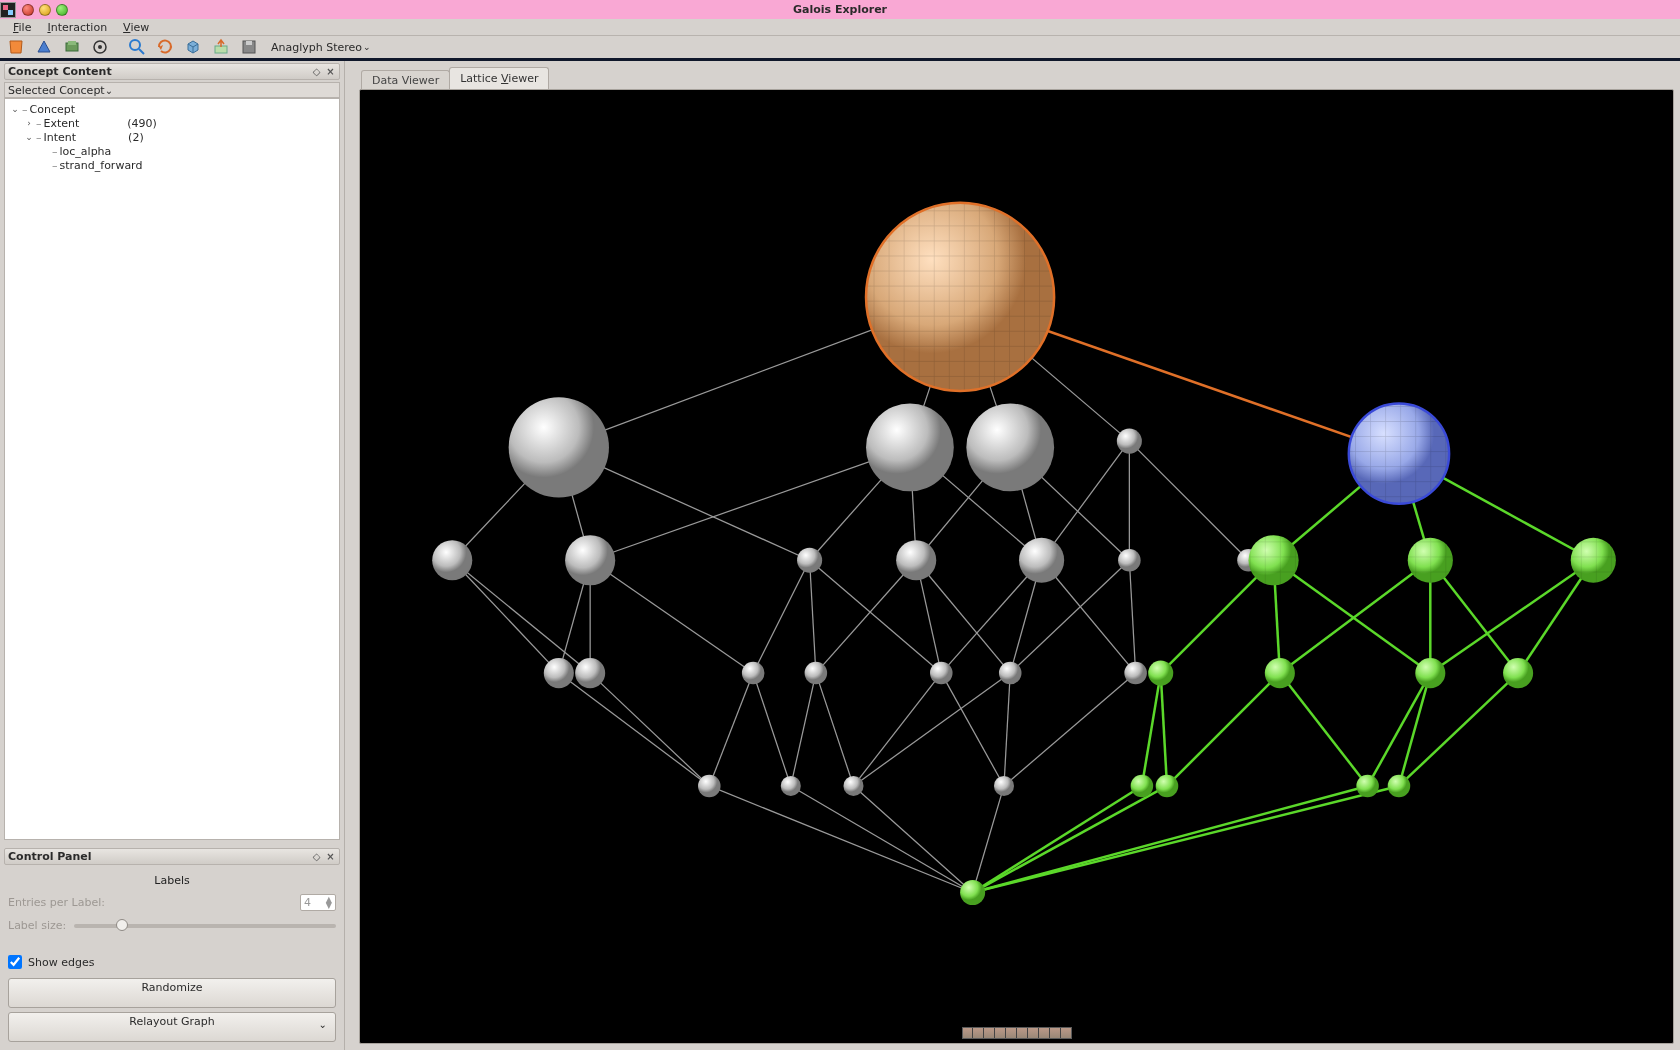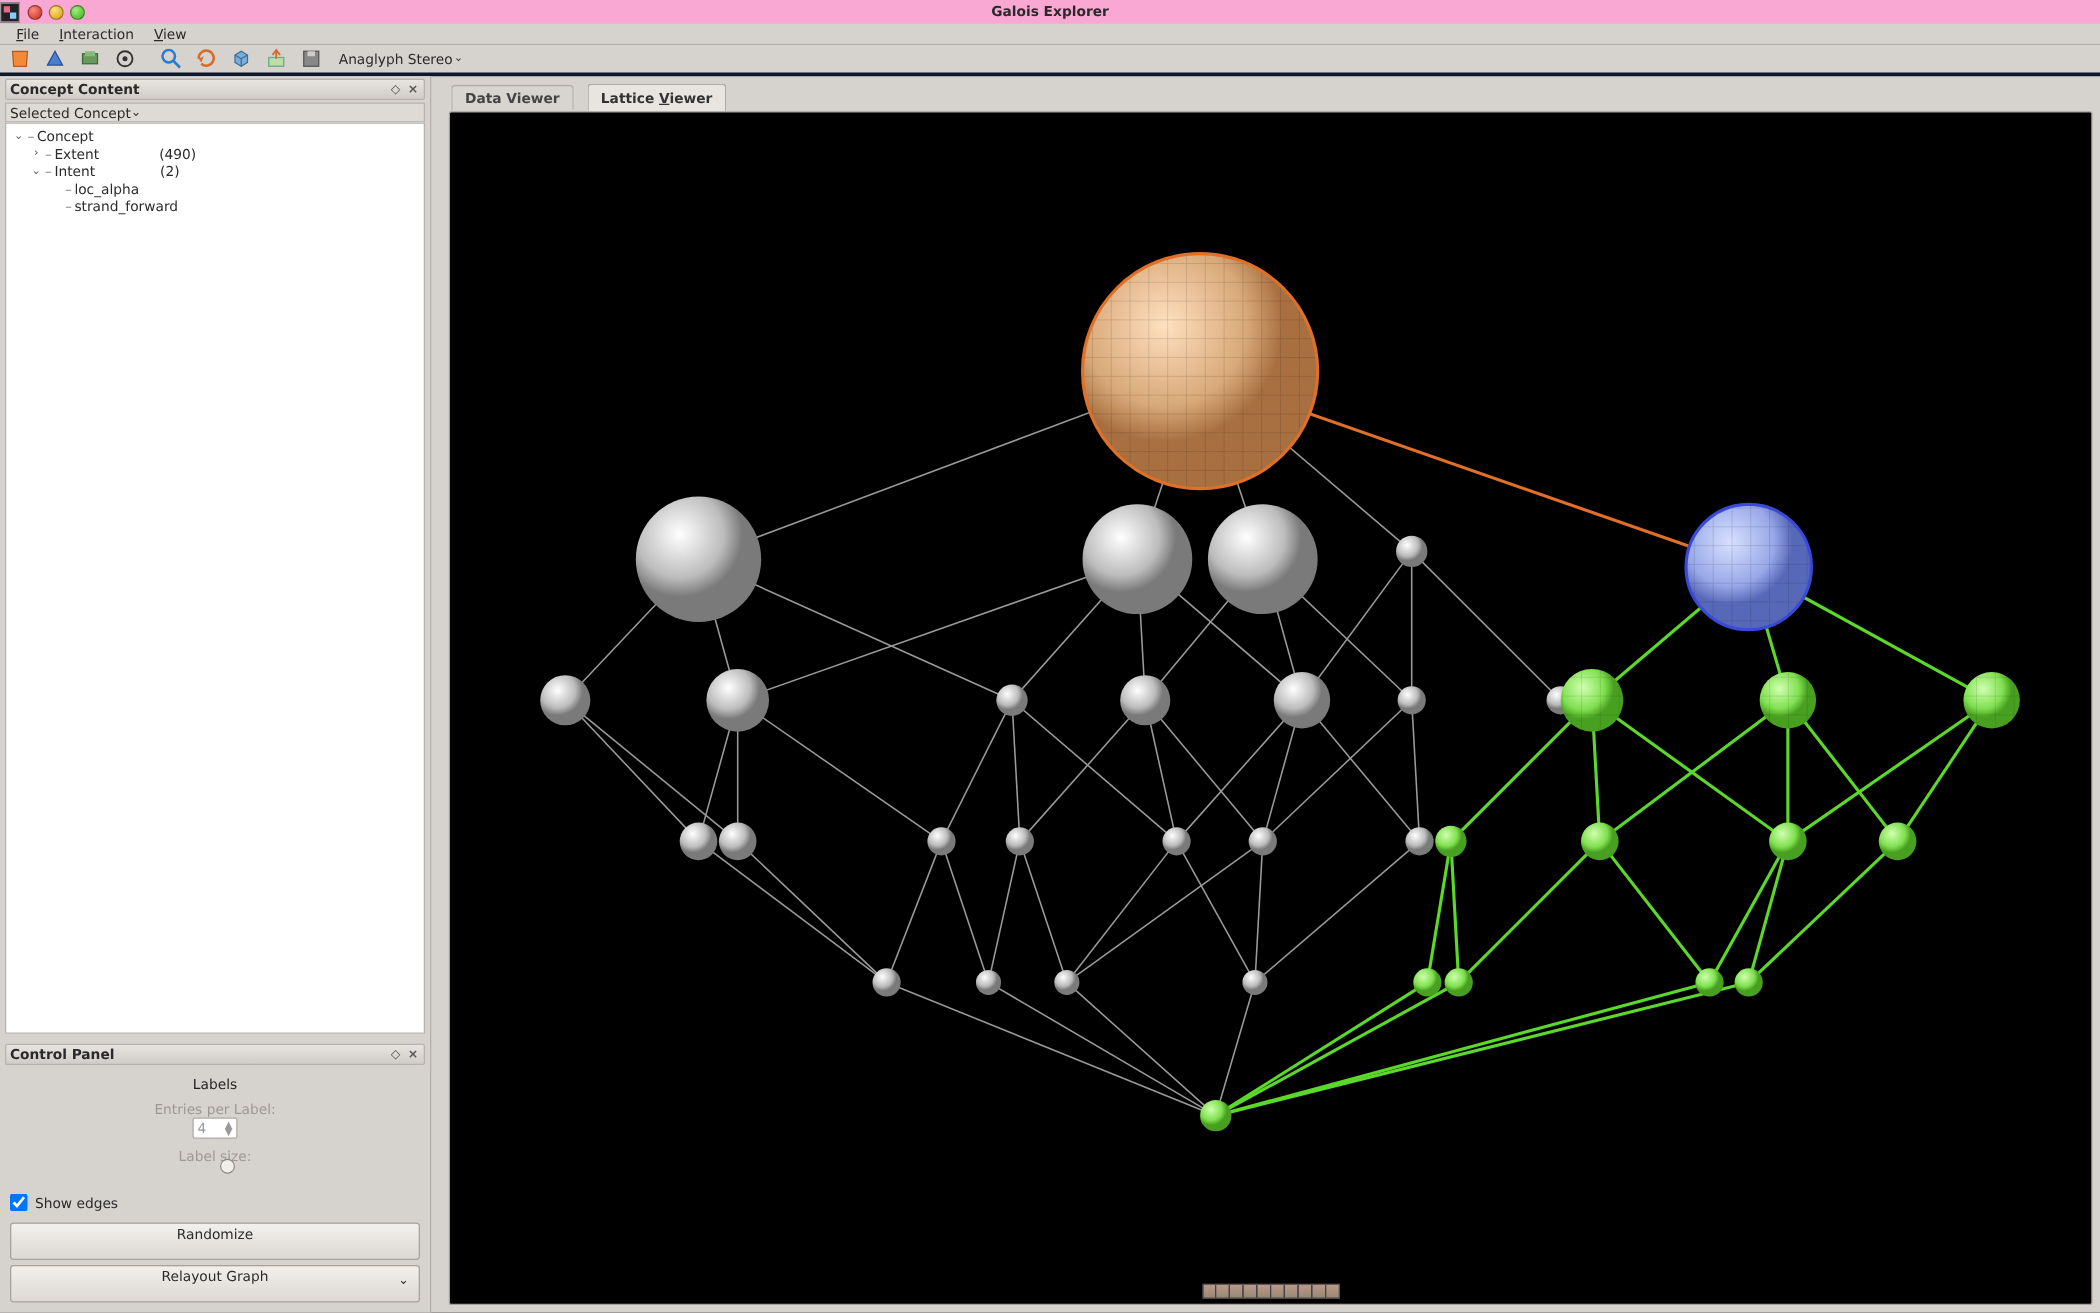--- a/index.html
+++ b/index.html
@@ -52,31 +52,31 @@
 .ln { color: #888; padding: 0 1px; }
 .tlabel { padding-left: 1px; }
 .tcount { padding-left: 48px; }
 
 
 .ctrlwrap { margin-top: 6px; }
 .ctrlbody { background: #d6d2ce; padding: 4px 8px 8px 8px; }
 .lblhdr { text-align: center; padding: 3px 0; color: #222; }
 .ck { display:flex; align-items:center; gap:6px; padding: 5px 0; }
 .ck input { width:14px; height:14px; }
-.disabled { color: #9d9893; flex-direction: column; }
+.disabled { color: #9d9893; }
 .row2 { display:flex; align-items:center; justify-content:space-between; padding:4px 0; }
 .spin { width: 36px; height:17px; border:1px solid #b0aaa4; background:#fff; border-radius:2px; display:flex; align-items:center; justify-content:space-between; padding:0 3px; color:#999; }
 .spin .ar { font-size:8px; line-height:6px; }
 .slider { flex:1; margin-left:8px; height:4px; background:#b9b4af; position:relative; border-radius:2px; }
 .slider .knob { position:absolute; top:-5px; left:16%; width:12px; height:12px; background:#f1efec; border:1px solid #8f8a85; border-radius:50%; }
 .btnw { display:block; width:100%; height:30px; border:1px solid #a7a29c; background:linear-gradient(#f2f0ed,#dcd8d3); border-radius:3px; margin-top:4px; cursor:default; text-align:center; line-height:17px; position:relative; }
 .btnw .caret { position:absolute; right:8px; top:3px; font-size:10px; }
 
 
-.tabs { display:flex; align-items:flex-start; height:22px; padding-left:2px; gap:12px;font-weight:bold; }
+.tabs { display:flex; align-items:flex-end; height:22px; padding-left:2px; gap:0; }
 .tab { border:1px solid #b0aaa4; border-bottom:none; background:#e2ded9; padding:3px 10px; border-radius:3px 3px 0 0; margin-right:-1px; color:#333; cursor:default; position:relative; top:1px; }
 .tab.inactive { background:#d8d4cf; color:#444; }
 .tab.active { background:#e8e5e1; padding-top:4px; padding-bottom:4px; top:0; }
 .viewer { flex:1; background:#000; border:1px solid #a7a29c; border-radius:2px; position:relative; overflow:hidden; }
 .progress { position:absolute; left:50%; bottom:4px; transform:translateX(-50%); width:110px; height:12px; border:1px solid #5a5a5a; background:#2b2b2b; display:flex; }
 .progress i { flex:1; border-right:1px solid #444; background:linear-gradient(#b98,#987); }
 .progress i:last-child { border-right:none; }
 
 
 .viewer svg { width:100%; height:100%; display:block; }

